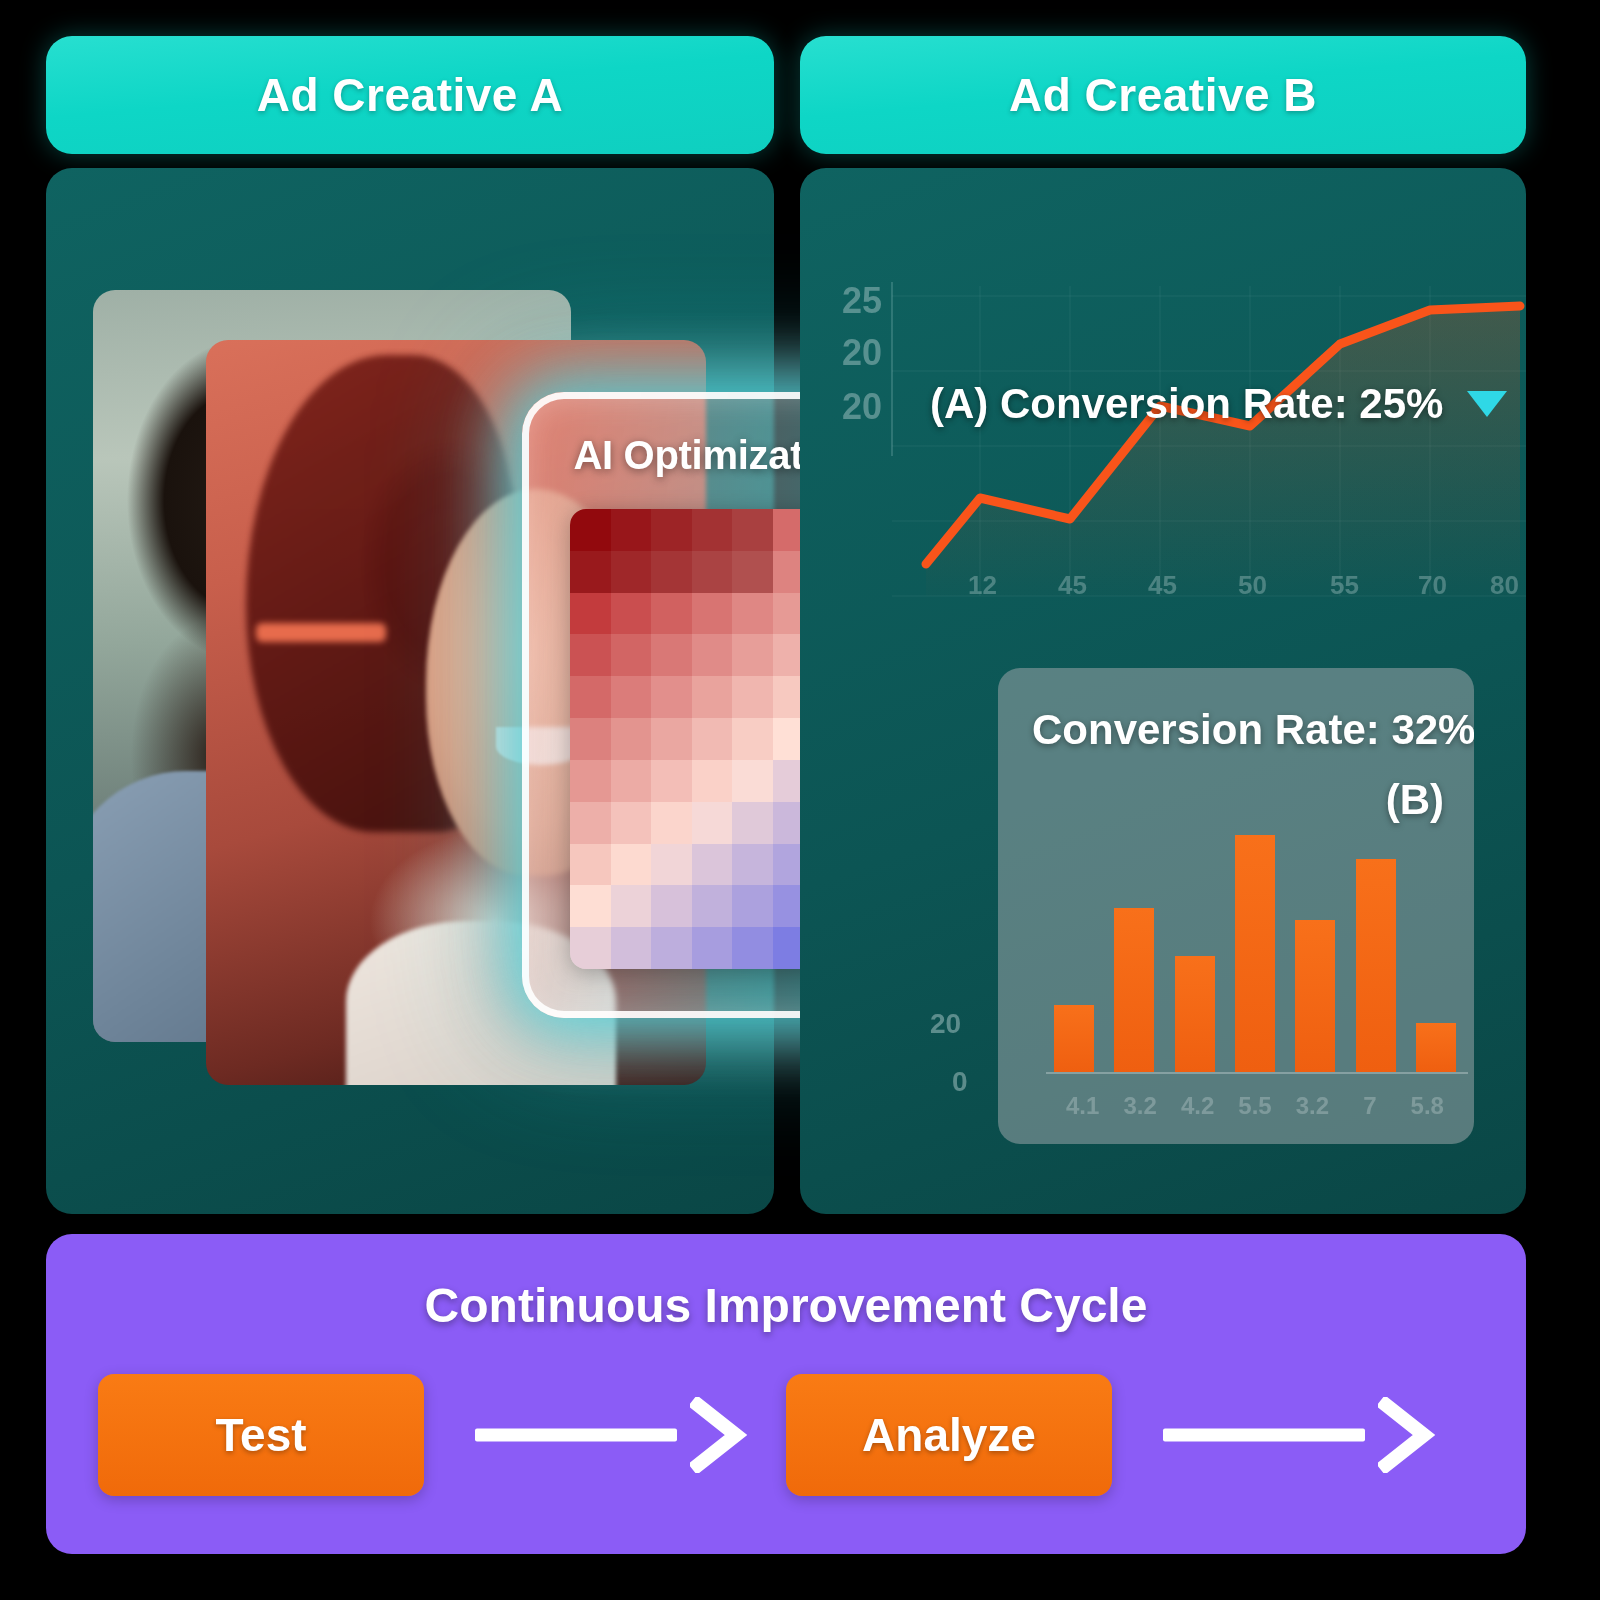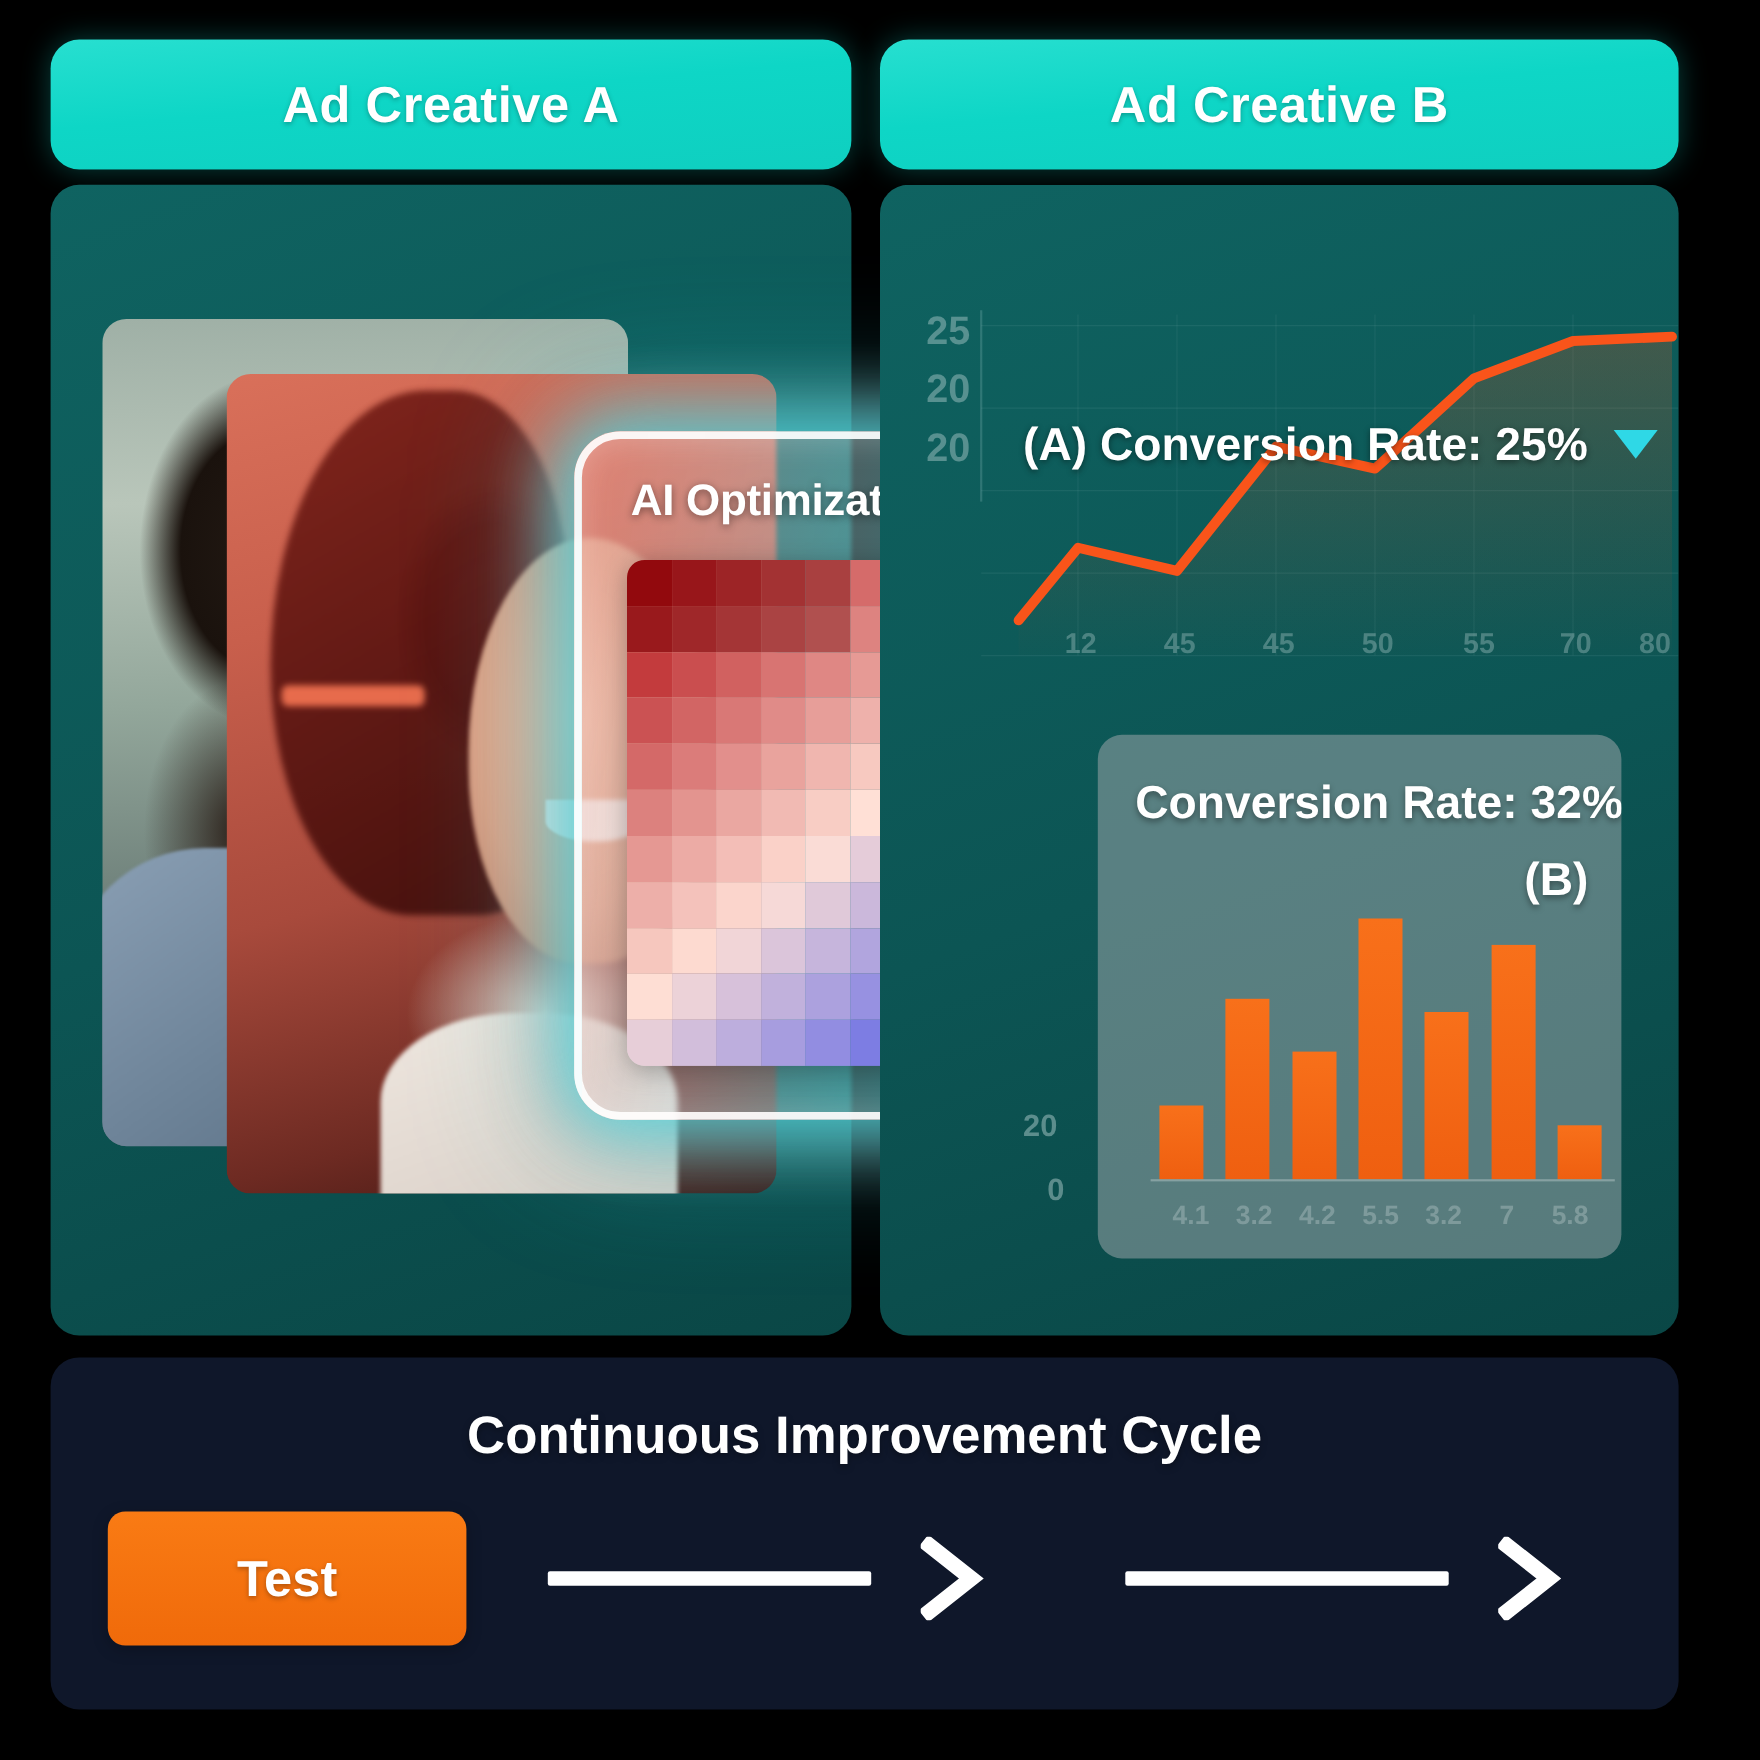--- a/index.html
+++ b/index.html
@@ -117,21 +117,21 @@
   .bar { width:40px; background:linear-gradient(180deg,#f8701a 0%,#ef5f10 100%); }
   #bar-baseline { position:absolute; left:48px; right:6px; bottom:70px;
                   height:2px; background:rgba(220,230,230,.35); }
   .bxtick { position:absolute; bottom:24px; color:rgba(215,225,225,.30);
             font-size:24px; font-weight:bold; transform:translateX(-50%); }
   .byt { position:absolute; color:rgba(190,215,215,.45); font-size:28px;
          font-weight:bold; right:0; }
 
   
   #cycle { position:absolute; left:46px; top:1234px; width:1480px; height:320px;
-           border-radius:26px; background:#0f172a; }
+           border-radius:26px; background:#8b5cf6; }
   #cycle-title { position:absolute; left:0; right:0; top:44px; text-align:center;
                  color:#fff; font-size:48px; font-weight:bold;
                  text-shadow:0 3px 7px rgba(0,0,0,.35); }
   #cycle-row { position:absolute; left:52px; right:52px; top:140px; height:122px;
                display:flex; align-items:flex-end; }
   .step { flex:0 0 326px; height:122px; border-radius:16px;
           background:linear-gradient(180deg,#f97b14 0%,#f06a0a 100%);
           display:flex; align-items:center; justify-content:center;
           box-shadow:0 4px 14px rgba(0,0,0,.22); }
   .step span { color:#fff; font-size:46px; font-weight:bold;
@@ -378,20 +378,23 @@
         <span>Test</span>
       </div>
 
       <div class="arrow">
         <div class="shaft"></div>
         <svg class="headsvg" width="60" height="76" viewBox="0 0 60 76">
           <polyline points="8,8 46,38 8,68" fill="none" stroke="#ffffff" stroke-width="14" stroke-linecap="square" stroke-linejoin="miter"></polyline>
         </svg>
       </div>
 
+      <div class="step">
+        <span>Analyze</span>
+      </div>
 
       <div class="arrow">
         <div class="shaft"></div>
         <svg class="headsvg" width="60" height="76" viewBox="0 0 60 76">
           <polyline points="8,8 46,38 8,68" fill="none" stroke="#ffffff" stroke-width="14" stroke-linecap="square" stroke-linejoin="miter"></polyline>
         </svg>
       </div>
 
     </div>
   </div>

